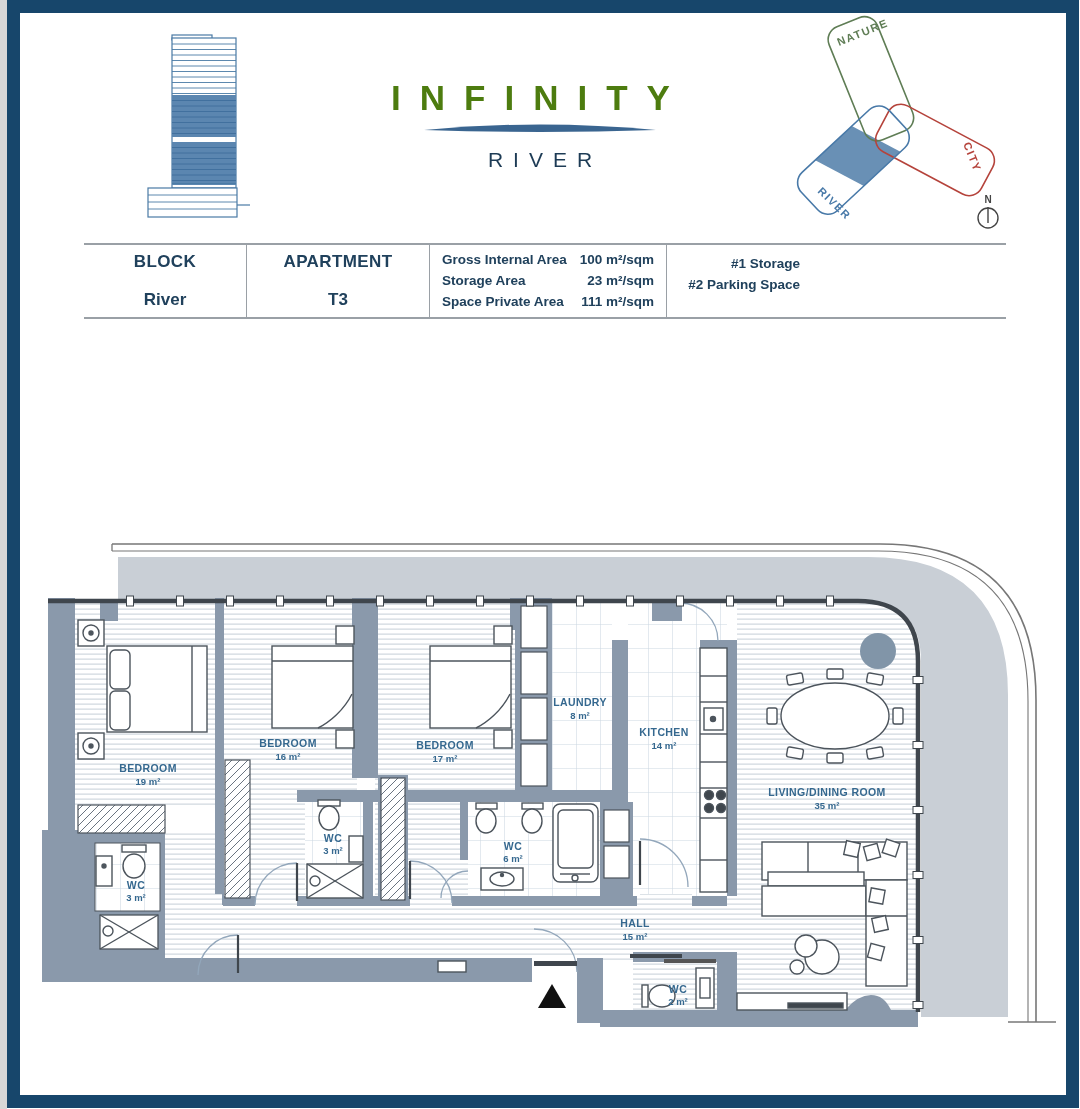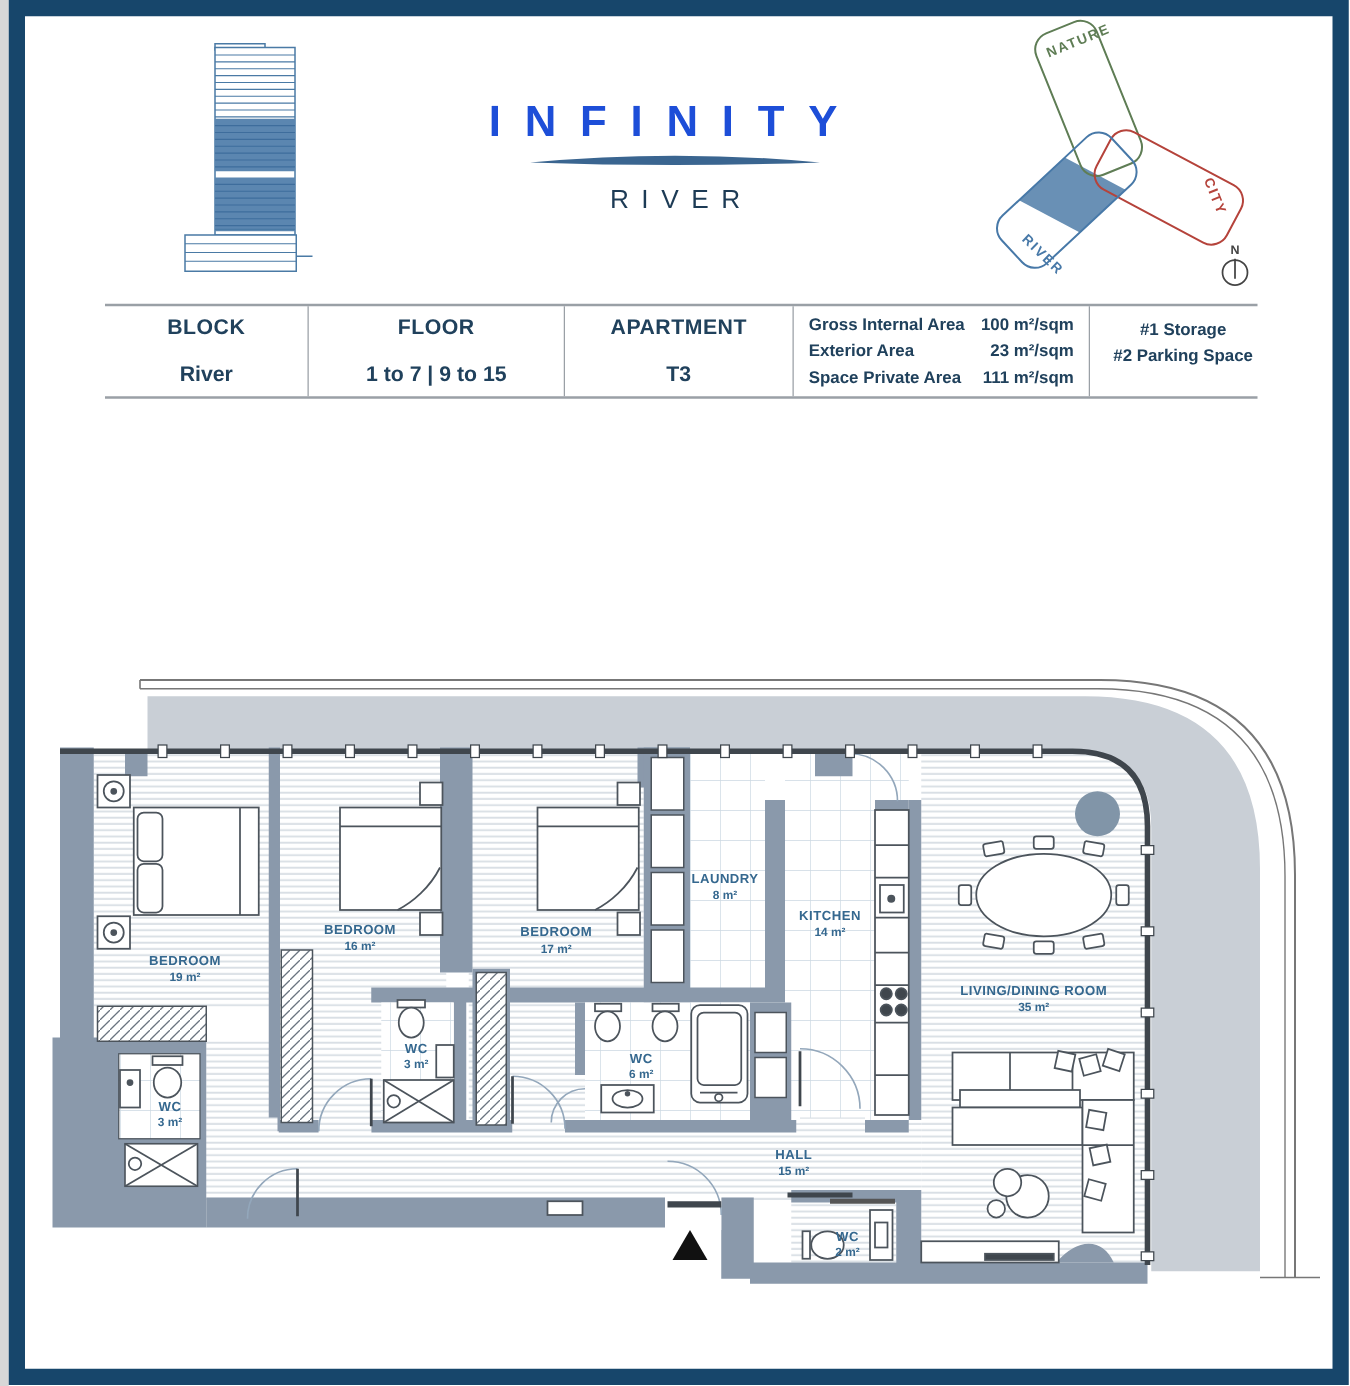--- a/index.html
+++ b/index.html
@@ -9,41 +9,41 @@
   }
   .edge-strip{position:absolute;left:0;top:0;width:7px;height:1109px;background:#d7d7d7;}
   .frame{
     position:absolute;left:7px;top:0;width:1072px;height:1108px;
     border:13px solid #17466b;box-sizing:border-box;pointer-events:none;
   }
   
   .logo-svg{position:absolute;left:144px;top:34px;}
   .title-wrap{position:absolute;left:300px;top:78px;width:480px;text-align:center;}
   .title-main{
-    font-size:35px;font-weight:bold;color:#1d4ed8;letter-spacing:19px;text-indent:19px;
+    font-size:35px;font-weight:bold;color:#4d7c0f;letter-spacing:19px;text-indent:19px;
   }
   .swoosh-svg{position:absolute;left:420px;top:122px;}
   .title-sub{
     position:absolute;left:300px;top:148px;width:480px;text-align:center;
     font-size:21px;font-weight:500;color:#1d3b55;letter-spacing:10px;text-indent:10px;
   }
   .site-svg{position:absolute;left:795px;top:14px;}
   
   .info-table{
     position:absolute;left:84px;top:243px;width:922px;height:76px;
     border-top:2px solid #9aa0a6;border-bottom:2px solid #9aa0a6;
     display:flex;box-sizing:border-box;color:#20415c;
   }
   .cell{box-sizing:border-box;display:flex;flex-direction:column;justify-content:center;align-items:center;gap:18px;}
   .cell + .cell{border-left:1px solid #9aa0a6;}
   .c-block{width:162px;}
   .c-floor{width:205px;}
   .c-apart{width:183px;align-items:center;}
   .c-areas{width:237px;align-items:stretch;justify-content:center;padding:20px 12px;gap:1px;}
-  .c-extra{width:134px;align-items:center;justify-content:flex-start;padding:9px 0 0 16px;gap:1px;}
+  .c-extra{width:134px;align-items:flex-end;justify-content:flex-start;padding:9px 0 0 16px;gap:1px;}
   .cell .lab{font-size:17px;font-weight:bold;letter-spacing:.4px;}
   .cell .val{font-size:17px;font-weight:bold;}
   .arow{display:flex;justify-content:space-between;font-size:13.5px;font-weight:bold;line-height:20px;}
   .erow{font-size:13.5px;font-weight:bold;line-height:20px;}
   
   .plan-svg{position:absolute;left:20px;top:540px;}
   .rname{font-size:10.5px;font-weight:bold;fill:#35688f;letter-spacing:.4px;}
   .rarea{font-size:9.5px;font-weight:bold;fill:#35688f;}
   .site-lbl{font-size:11px;font-weight:bold;letter-spacing:1.5px;}
 </style>
@@ -107,35 +107,31 @@
     <line x1="193" y1="193" x2="193" y2="209" stroke="#444" stroke-width="1.4"></line>
     <text x="193" y="189" text-anchor="middle" font-size="10" font-weight="bold" fill="#444">N</text>
   </g>
 </svg>
 
 <div class="info-table">
   <div class="cell c-block">
     <div class="lab">BLOCK</div>
     <div class="val">River</div>
   </div>
-  <div class="cell c-floor">
-    <div class="lab">FLOOR</div>
-    <div class="val">1 to 7 | 9 to 15</div>
-  </div>
   <div class="cell c-apart">
     <div class="lab">APARTMENT</div>
     <div class="val">T3</div>
   </div>
   <div class="cell c-areas">
     <div class="arow">
       <span>Gross Internal Area</span>
       <span>100 m²/sqm</span>
     </div>
     <div class="arow">
-      <span>Exterior Area</span>
+      <span>Storage Area</span>
       <span>23 m²/sqm</span>
     </div>
     <div class="arow">
       <span>Space Private Area</span>
       <span>111 m²/sqm</span>
     </div>
   </div>
   <div class="cell c-extra">
     <div class="erow">#1 Storage</div>
     <div class="erow">#2 Parking Space</div>

